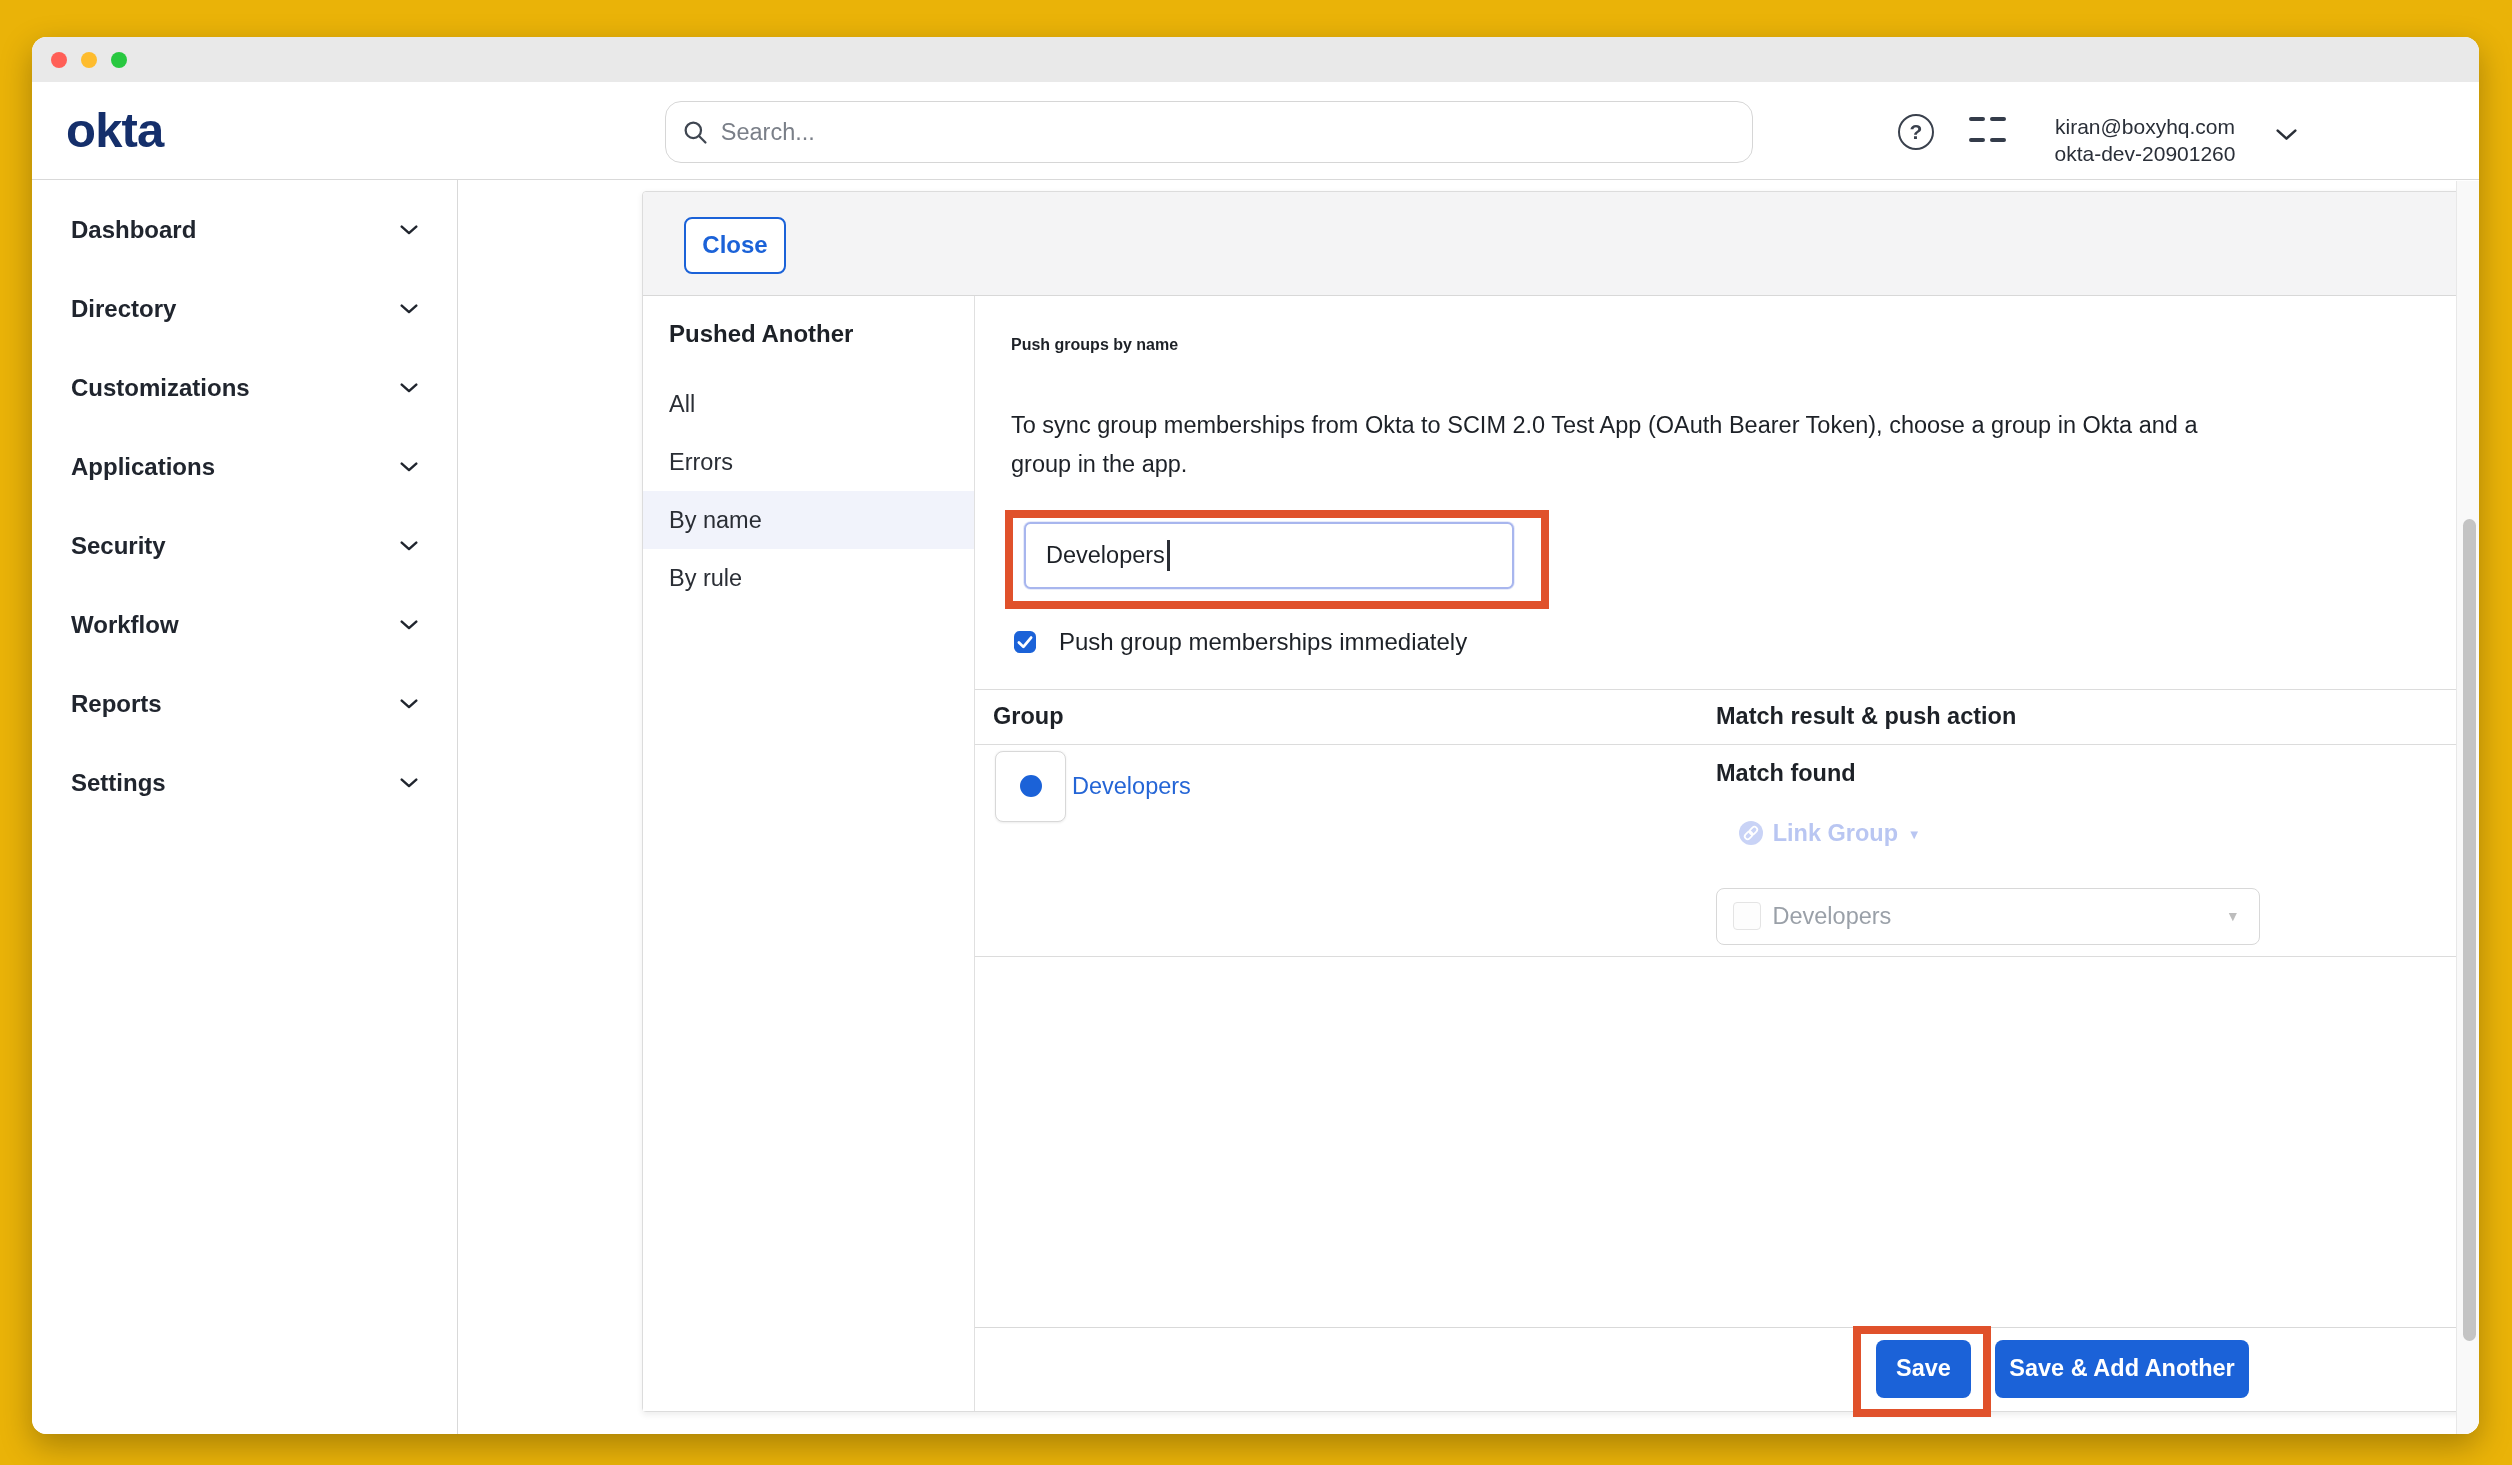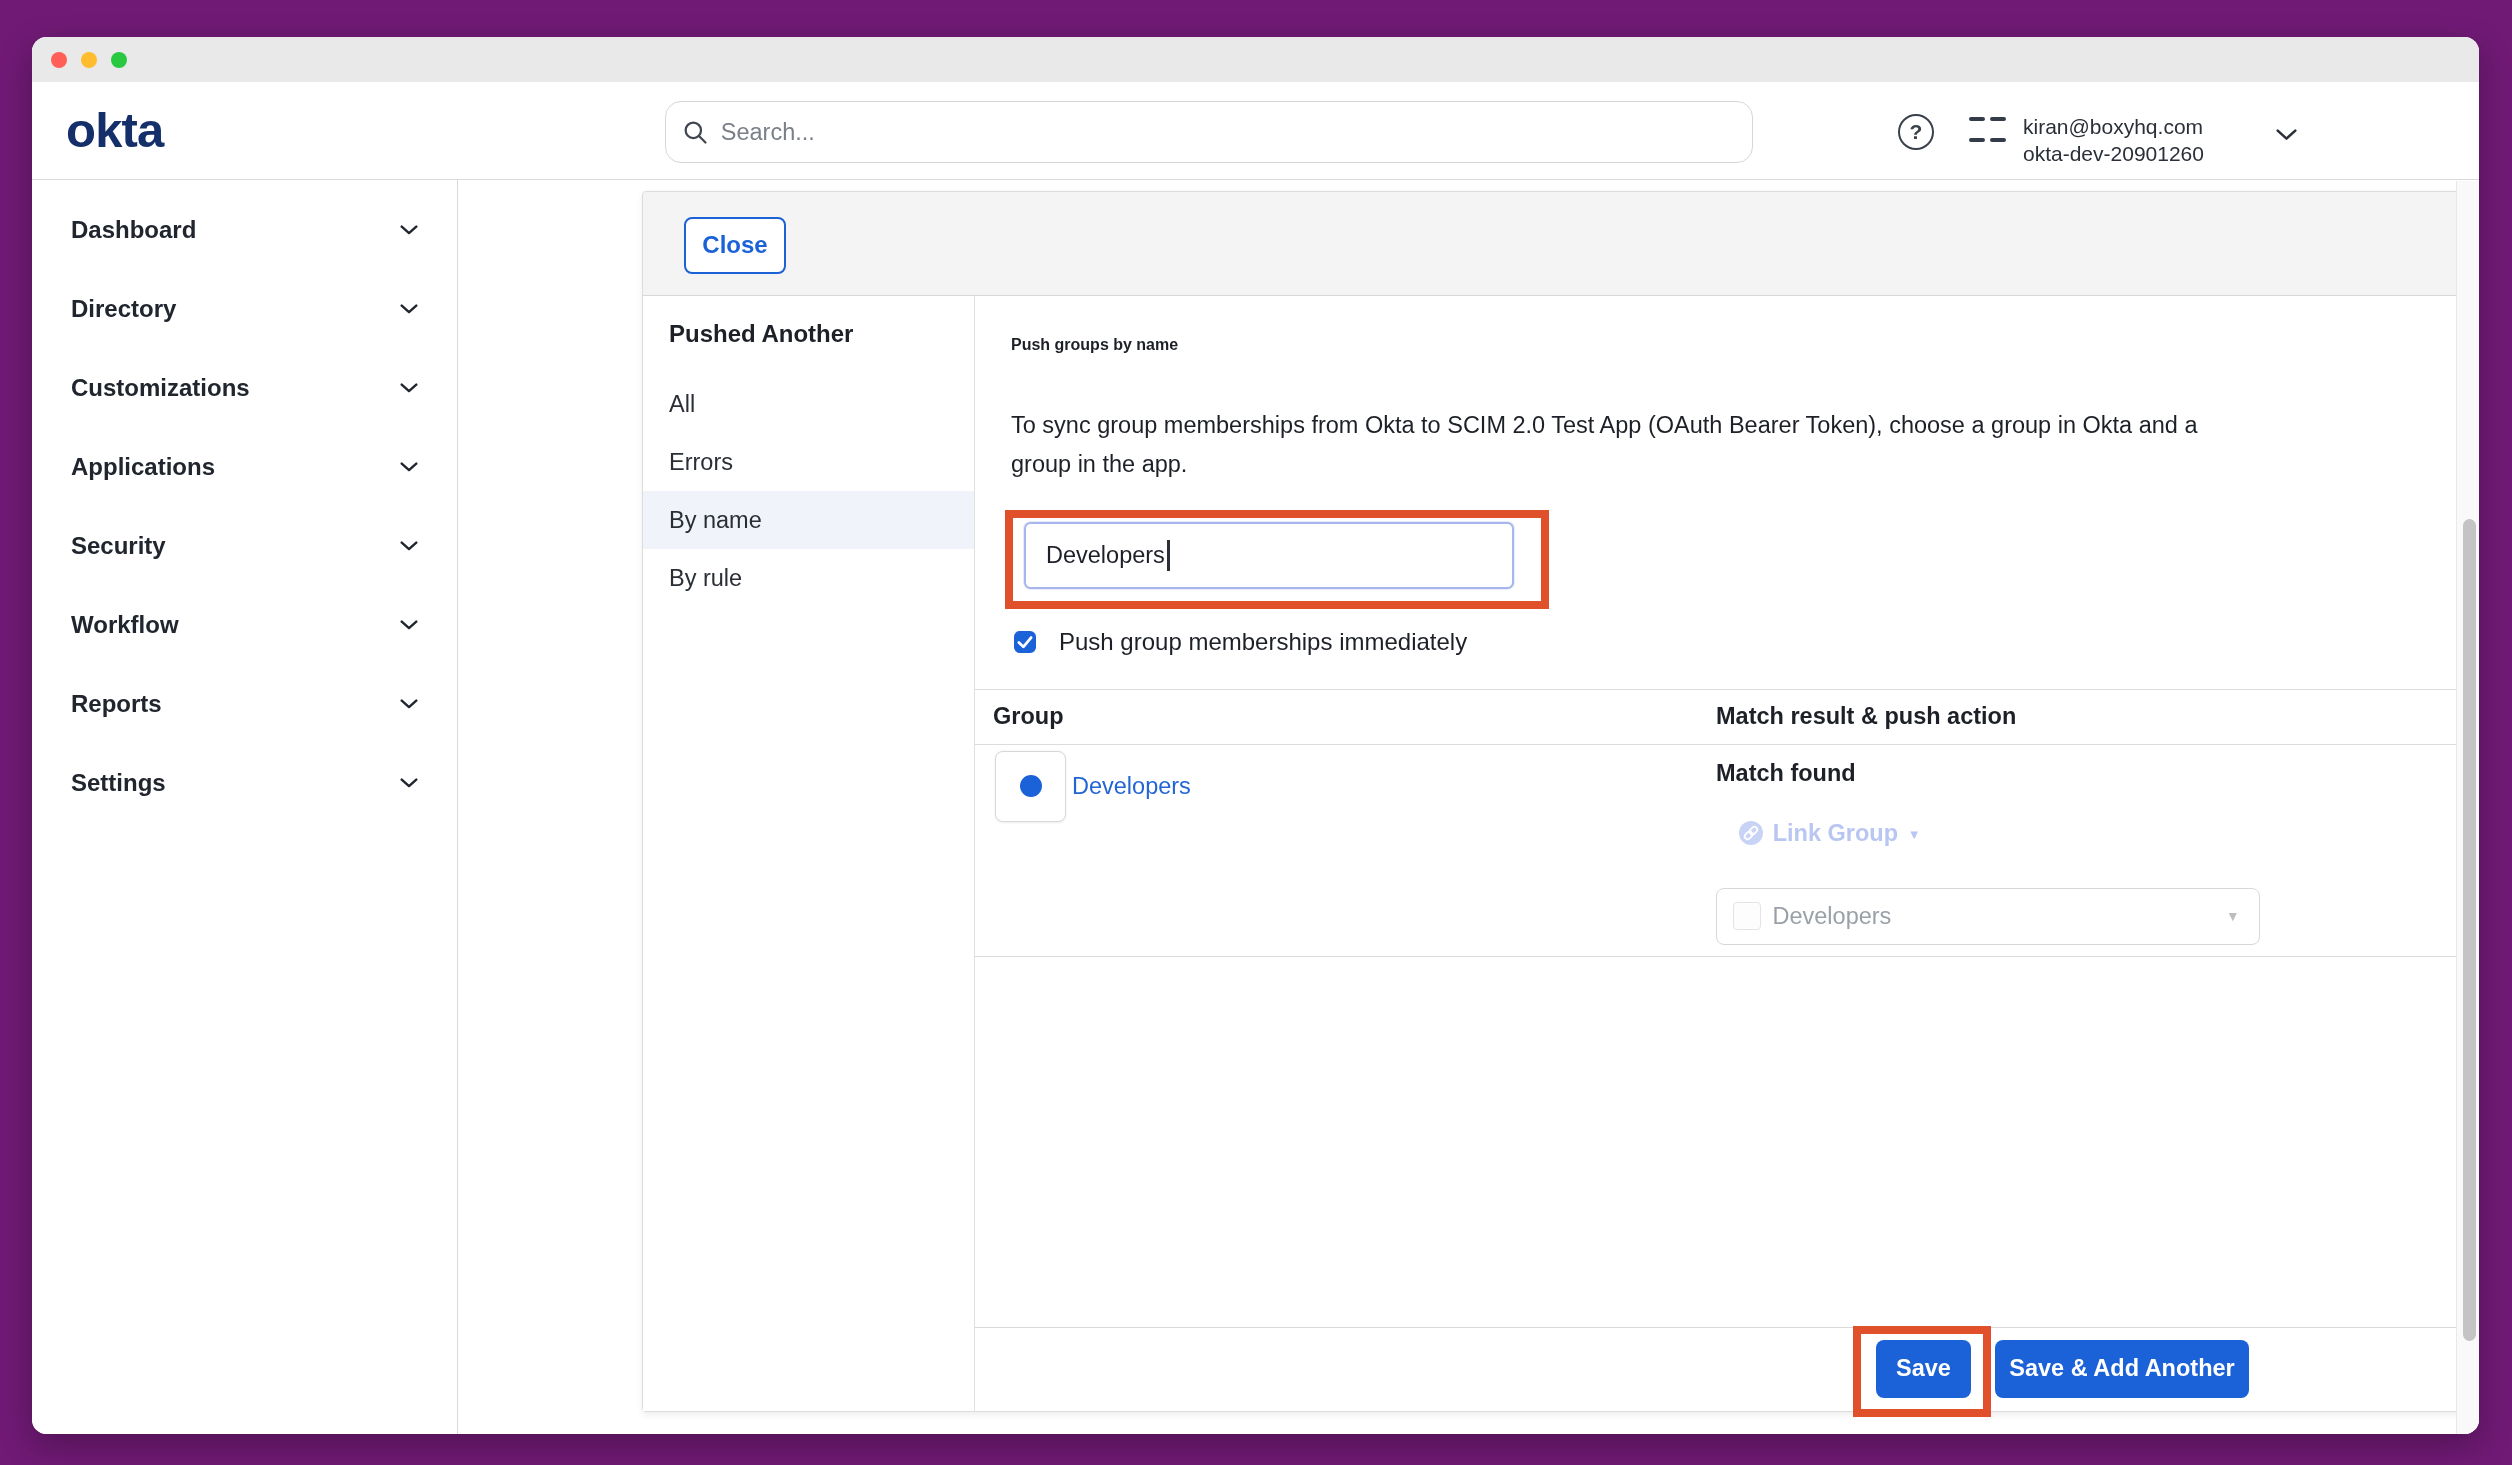--- a/index.html
+++ b/index.html
@@ -1,19 +1,19 @@
 <!DOCTYPE html>
 <html style="font-size:13px"><head>
 <meta charset="utf-8">
 <style>
   * { margin:0; padding:0; box-sizing:border-box; }
   html,body { background:#d2d2d2; }
   body { font-family:"Liberation Sans", sans-serif; color:#1d2127; }
 
-  .screen { position:relative; width:2512px; height:1466px; background:#701a75; overflow:hidden; }
+  .screen { position:relative; width:2512px; height:1466px; background:#eab308; overflow:hidden; }
 
   
   .window { position:absolute; left:32px; top:37px; width:2447px; height:1397px;
             background:#fff; border-radius:14.6px; overflow:hidden;
             box-shadow:0 11.3px 32px rgba(0,0,0,.28); }
   .titlebar { position:absolute; left:0; top:0; right:0; height:45px; background:#e9e9e9;
               display:flex; align-items:center; padding-left:19.4px; gap:13.8px; }
   .dot { width:16px; height:16px; border-radius:50%; }
   .dot.red{ background:#ff5f57; } .dot.yellow{ background:#febc2e; } .dot.green{ background:#28c840; }
 
@@ -25,21 +25,21 @@
   .search { position:absolute; left:633px; top:19.4px; width:1088px; height:62px;
             border:1.6px solid #d6d6d6; border-radius:16px; background:#fff;
             display:flex; align-items:center; padding-left:16px; gap:11.3px; }
   .search .ph { font-size:23.5px; color:#7a7f88; }
   .iconbtn { position:absolute; display:flex; align-items:center; justify-content:center; cursor:pointer; }
   .help { left:1866px; top:32px; width:36px; height:36px; border:2.4px solid #3a414d;
           border-radius:50%; font-size:21px; font-weight:bold; color:#3a414d; }
   .gridicon { left:1936px; top:29px; width:39px; height:39px; display:grid;
               grid-template-columns:15.4px 15.4px; grid-template-rows:15.4px 15.4px; gap:5.7px; }
   .gridicon span { border:2.4px solid #343c4a; border-radius:3.2px; }
-  .account { position:absolute; left:1991px; top:31px; width:244px; text-align:left;
+  .account { position:absolute; left:1991px; top:31px; width:244px; text-align:center;
              font-size:21px; color:#2a2f38; line-height:27px; }
   .acct-chevron { position:absolute; left:2244px; top:47px; }
 
   
   .sidebar { position:absolute; left:0; top:143px; width:426px; bottom:0; background:#fff;
              border-right:0.8px solid #d9d9d9; padding-top:21px; }
   .nav-item { height:58px; margin-bottom:21px; display:flex; align-items:center;
               justify-content:space-between; padding:0 39px; cursor:pointer; }
   .nav-item .lbl { font-size:24px; font-weight:bold; color:#20252e; }
 

